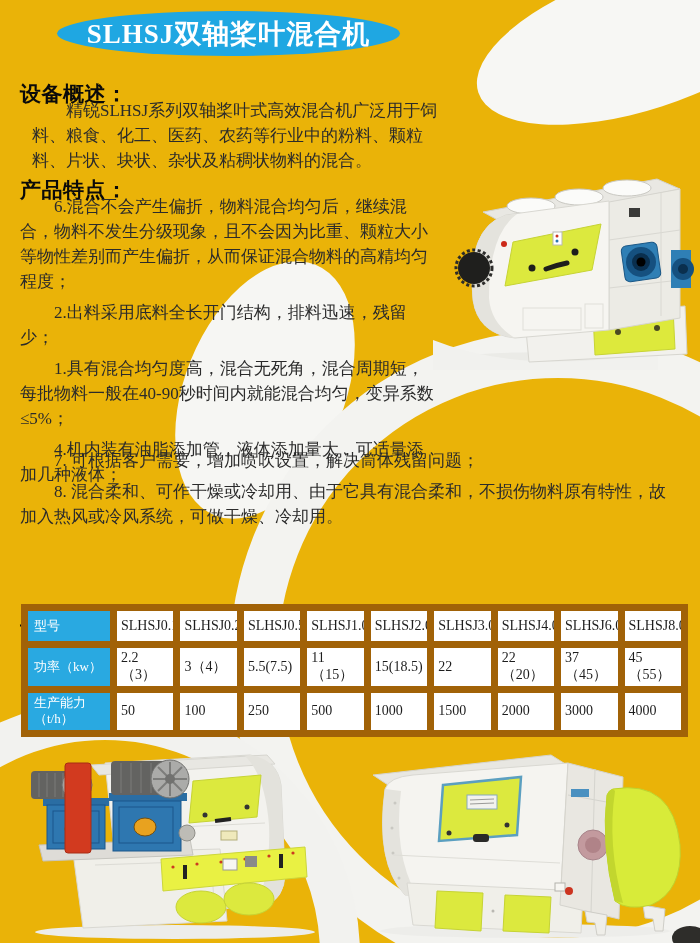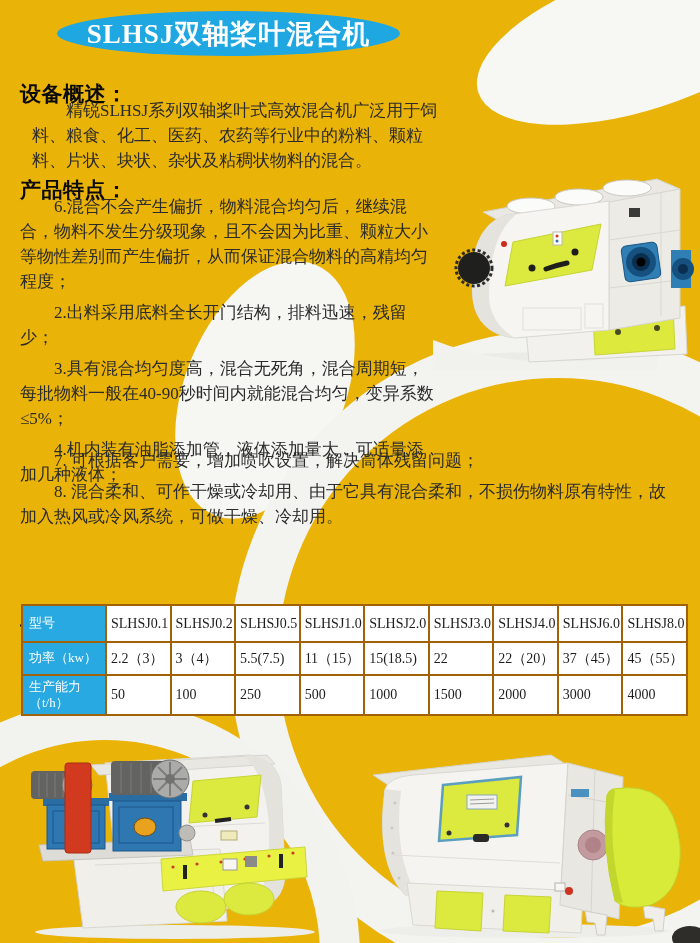--- a/index.html
+++ b/index.html
@@ -44,21 +44,21 @@
   .overview-body{position:absolute;left:32px;top:98px;width:413px;}
   .features-left{position:absolute;left:20px;top:194px;width:414px;}
   .features-full{position:absolute;left:20px;top:448px;width:662px;}
 
   
   .params-table{
     position:absolute;left:21px;top:604px;width:667px;
     border-collapse:collapse;table-layout:fixed;background:#ffffff;
   }
   .params-table th,.params-table td{
-    border:2px solid #a16207;overflow:hidden;vertical-align:middle;
+    border:7px solid #a16207;overflow:hidden;vertical-align:middle;
   }
   .params-table th{
     width:74px;background:#29a9e1;color:#ffffff;font-weight:normal;
     font-size:13px;text-align:left;padding:2px 2px 2px 6px;line-height:1.25;
   }
   .params-table td{font-size:14px;color:#1d1d1d;padding:2px 1px 2px 4px;}
   .row-model{height:37px;}
   .row-power{height:33px;}
   .row-cap{height:40px;}
 
@@ -84,21 +84,21 @@
       <span>SLHSJ双轴桨叶混合机</span>
     </div>
 
     <div class="h-sec h-overview">设备概述：</div>
     <p class="para overview-body">精锐SLHSJ系列双轴桨叶式高效混合机广泛用于饲料、粮食、化工、医药、农药等行业中的粉料、颗粒料、片状、块状、杂状及粘稠状物料的混合。</p>
 
     <div class="h-sec h-features">产品特点：</div>
     <div class="features-left">
       <p class="para">6.混合不会产生偏折，物料混合均匀后，继续混合，物料不发生分级现象，且不会因为比重、颗粒大小等物性差别而产生偏折，从而保证混合物料的高精均匀程度；</p>
       <p class="para">2.出料采用底料全长开门结构，排料迅速，残留少；</p>
-      <p class="para">3.具有混合均匀度高，混合无死角，混合周期短，每批物料一般在40-90秒时间内就能混合均匀，变异系数≤5%；</p>
+      <p class="para">1.具有混合均匀度高，混合无死角，混合周期短，每批物料一般在40-90秒时间内就能混合均匀，变异系数≤5%；</p>
       <p class="para">4.机内装有油脂添加管，液体添加量大，可适量添加几种液体；</p>
     </div>
     <div class="features-full">
       <p class="para">7. 可根据客户需要，增加喷吹设置，解决筒体残留问题；</p>
       <p class="para">8. 混合柔和、可作干燥或冷却用、由于它具有混合柔和，不损伤物料原有特性，故加入热风或冷风系统，可做干燥、冷却用。</p>
     </div>
 
     <div class="img-top">
       <svg viewBox="0 0 267 222">
         <ellipse cx="118" cy="212" rx="102" ry="8" fill="#ebebe7"></ellipse>

